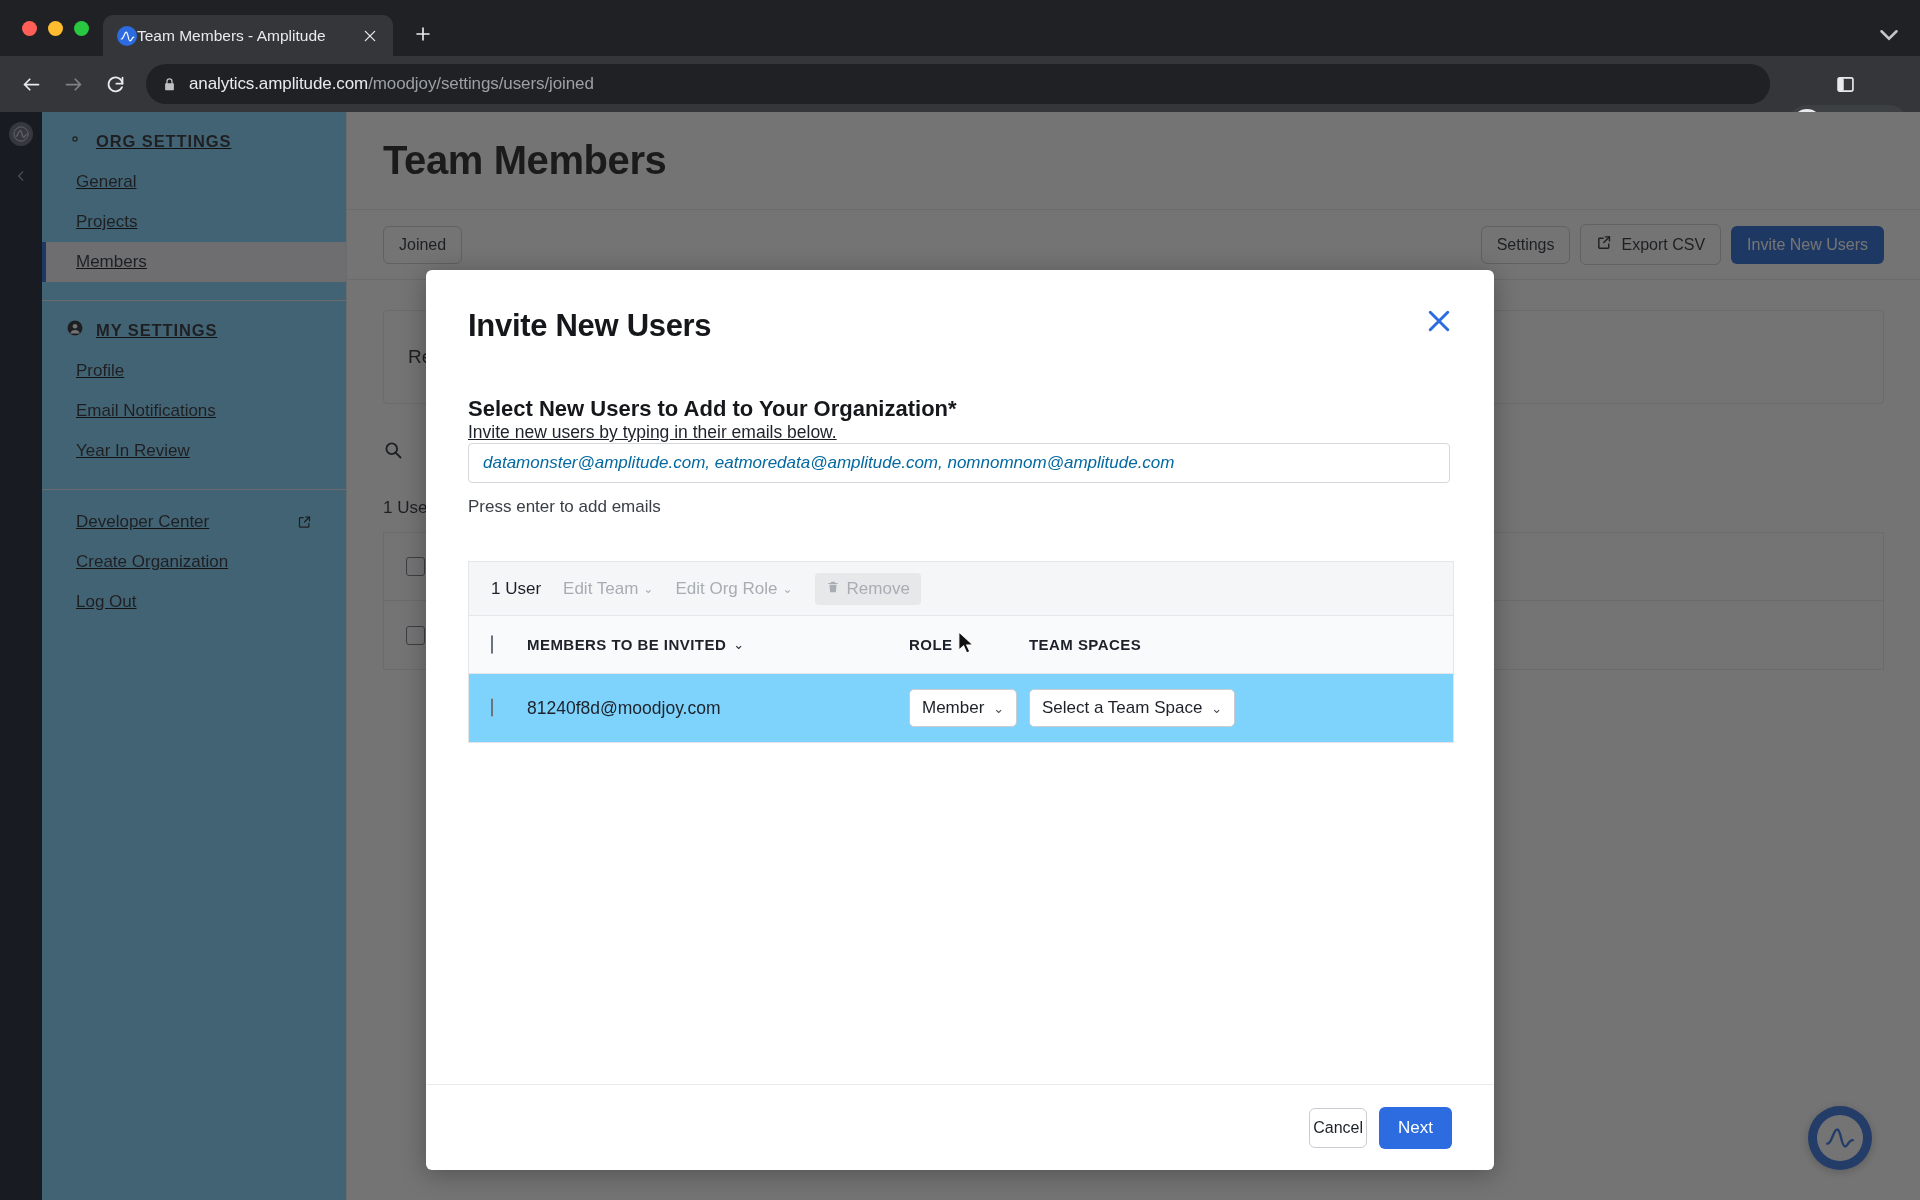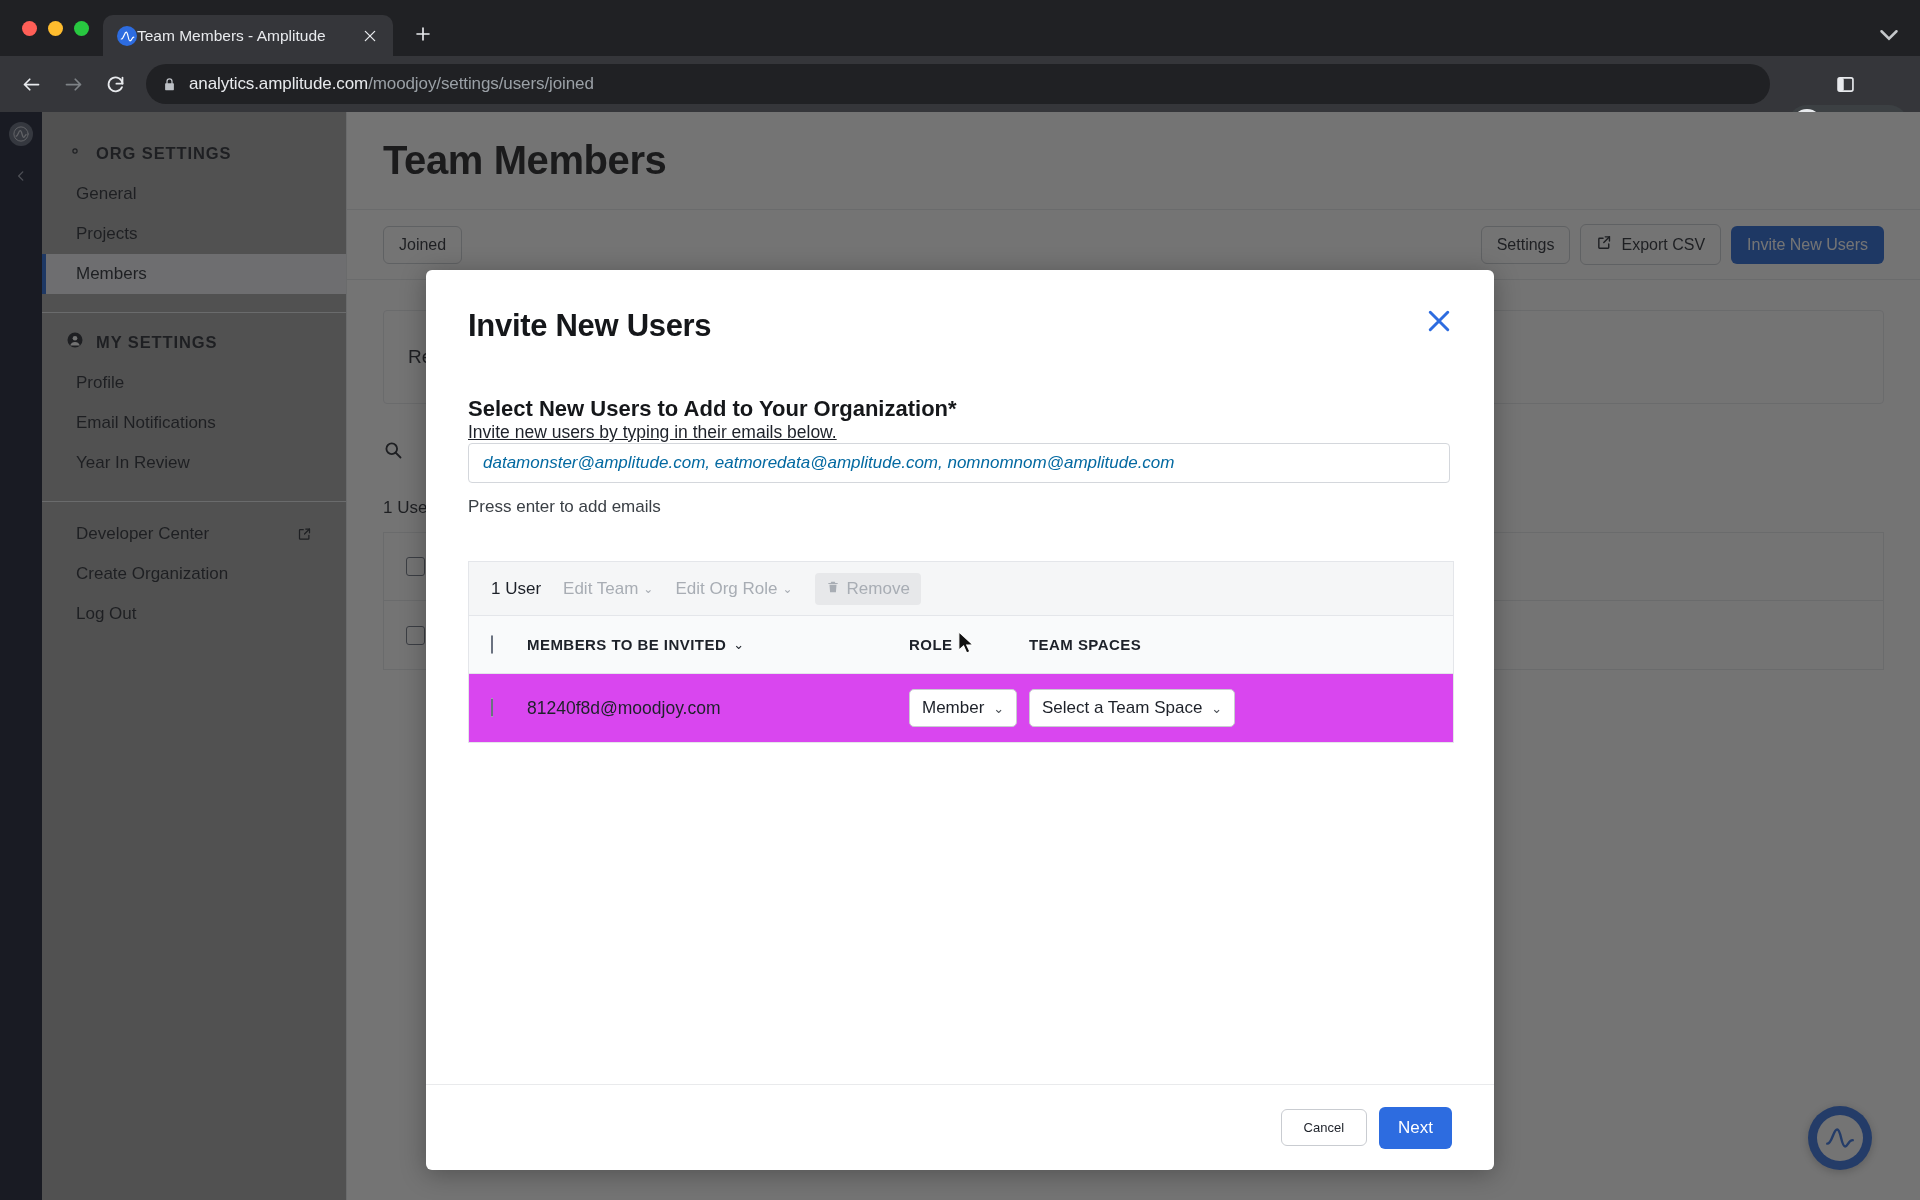--- a/index.html
+++ b/index.html
@@ -81,22 +81,23 @@
     display:flex; flex-direction:column; align-items:center; padding-top: 10px; gap: 18px;
   }
   .rail-logo { width:24px;height:24px;border-radius:50%;background:#5b6275;display:flex;align-items:center;justify-content:center; }
   .rail-logo svg{width:18px;height:18px;}
   .rail-collapse { width:24px;height:24px;display:flex;align-items:center;justify-content:center; }
   .rail-collapse svg{width:14px;height:14px;}
 
   
   .sidenav {
     position:absolute; left:42px; top:0; bottom:0; width: 305px;
-    background:#a3a3a3; border-right:1px solid #e4e6ea;
-    padding-top: 12px;
+    background:#7dd3fc; border-right:1px solid #e4e6ea;
+    padding-top: 0;
+    text-decoration: underline;
   }
   .nav-section-title {
     display:flex; align-items:center; gap:12px;
     padding: 18px 0 10px 24px; font-size: 16.5px; font-weight: 700;
     letter-spacing: 0.9px; color:#1d2129;
   }
   .nav-section-title svg { width:18px;height:18px; flex:none; }
   .nav-item {
     padding: 10px 0 10px 34px; font-size: 17px; color: #1d2129; position: relative;
   }
@@ -183,41 +184,41 @@
     background:#e7e8ea; border-radius:4px; padding: 6px 11px; color:#a8adb4;
     display:flex; align-items:center; gap:7px; font-size:17px;
   }
   .it-remove svg { width:14px;height:14px; }
   .it-head {
     height: 58px; background:#f9fafb; border-bottom:1px solid #e4e6ea;
     display:flex; align-items:center; padding: 0 22px;
     font-size: 15px; font-weight:700; letter-spacing: .45px; color:#1d2129;
   }
   .it-row {
-    height: 68px; display:flex; align-items:center; padding: 0 22px; background:#d946ef;
+    height: 68px; display:flex; align-items:center; padding: 0 22px; background:#7dd3fc;
   }
   .col-chk { width: 36px; flex:none; }
   .col-member { width: 382px; flex:none; font-size:17.5px; font-weight:400; color:#1d2129; letter-spacing:0; }
   .col-role { width: 120px; flex:none; }
   .col-team { flex:1; }
   .it-head .col-member { font-weight:700; font-size:15px; letter-spacing:.45px; display:flex; align-items:center; gap:7px;}
   .select-box {
     border:1px solid #c9ccd1; border-radius:5px; background:#fff;
     height: 38px; display:inline-flex; align-items:center; gap: 9px;
     padding: 0 12px; font-size: 17px; color:#1d2129; white-space:nowrap;
   }
   .select-box .car { font-size: 13px; color:#4a4f56; }
 
   .modal-footer {
     height: 86px; border-top:1px solid #e9eaec; display:flex; align-items:center;
     justify-content:flex-end; gap:12px; padding: 0 42px;
   }
   .btn-cancel {
     border:1px solid #c9ccd1; background:#fff; border-radius:6px;
-    font-size:13px; color:#1d2129; padding: 10px 22px;
+    font-size:16px; color:#1d2129; padding: 10px 3px;
   }
   .btn-next {
     background:#2d6ce0; color:#ffffff; border:none; border-radius:6px;
     font-size:17px; padding: 11px 19px;
   }
 
   .cursor { position:absolute; left: 957px; top: 519px; width: 22px; height: 26px; pointer-events:none; }
 </style>
 </head>
 <body>

